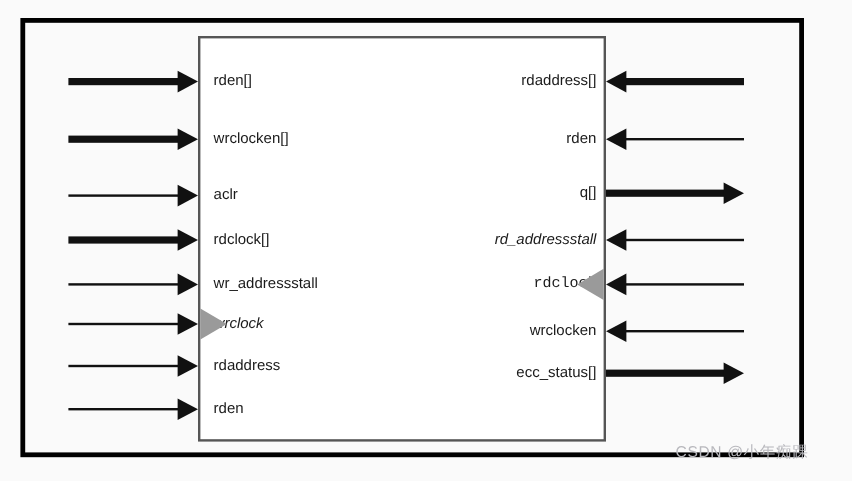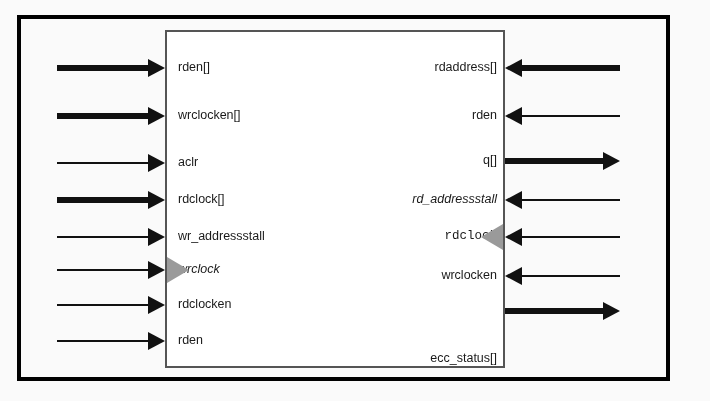--- a/index.html
+++ b/index.html
@@ -142,21 +142,21 @@
       <div class="arrow thin to-right" style="left: 57px; top: 270px; width: 108px;">
         <div class="shaft" style="width: 93px; left: 0px;"></div>
         <div class="head"></div>
       </div>
       <div class="port-label left" style="top: 263px; font-style: italic;">wrclock</div>
       <div class="clock-tri right" style="top: 257px; left: 167px;"></div>
       <div class="arrow thin to-right" style="left: 57px; top: 305px; width: 108px;">
         <div class="shaft" style="width: 93px; left: 0px;"></div>
         <div class="head"></div>
       </div>
-      <div class="port-label left" style="top: 298px;">rdclocken</div>
+      <div class="port-label left" style="top: 298px;">rdaddress</div>
       <div class="arrow thin to-right" style="left: 57px; top: 341px; width: 108px;">
         <div class="shaft" style="width: 93px; left: 0px;"></div>
         <div class="head"></div>
       </div>
       <div class="port-label left" style="top: 334px;">rden</div>
     </div>
   <div id="right-ports">
       <div class="arrow thick to-left" style="left: 505px; top: 68px; width: 115px;">
         <div class="shaft" style="width: 100px; left: 15px;"></div>
         <div class="head"></div>
@@ -185,17 +185,18 @@
       <div class="clock-tri left" style="top: 224px; left: 481px;"></div>
       <div class="arrow thin to-left" style="left: 505px; top: 276px; width: 115px;">
         <div class="shaft" style="width: 100px; left: 15px;"></div>
         <div class="head"></div>
       </div>
       <div class="port-label right" style="top: 269px;">wrclocken</div>
       <div class="arrow thick to-right" style="left: 505px; top: 311px; width: 115px;">
         <div class="shaft" style="width: 100px; left: 0px;"></div>
         <div class="head"></div>
       </div>
-      <div class="port-label right" style="top: 304px; margin-top: 48px;">ecc_status[]</div>
+      <div class="port-label right" style="top: 304px;">ecc_status[]</div>
     </div>
 
+  <div class="watermark">CSDN @小年痴踝</div>
 
 </div>
 
 </body></html>

